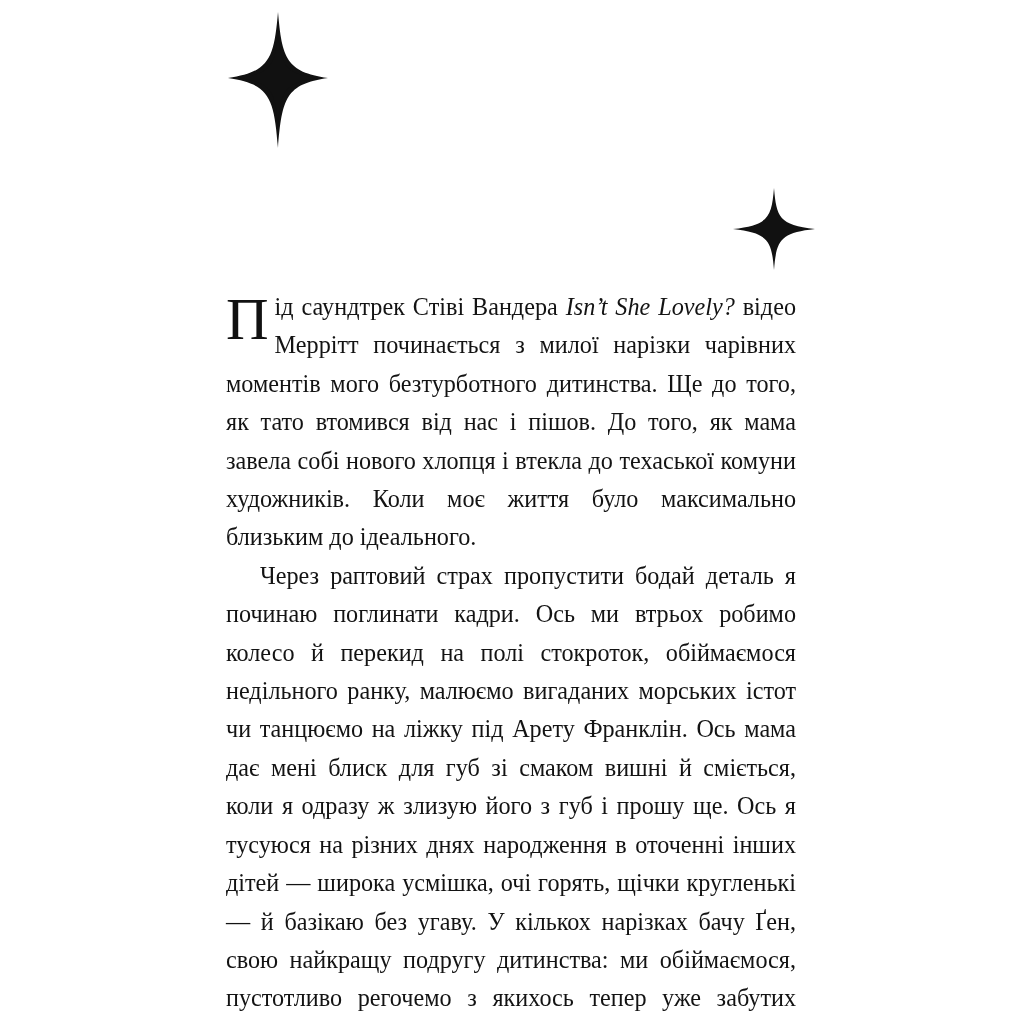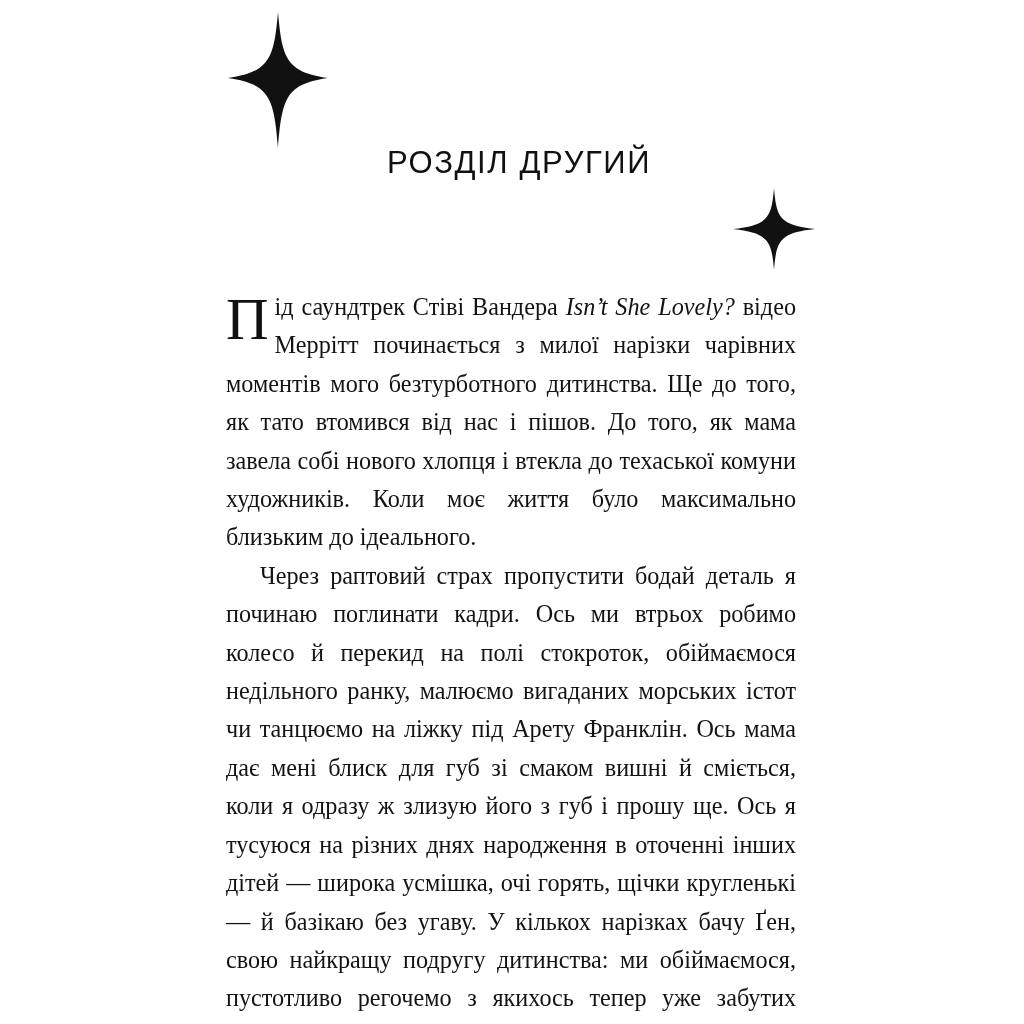--- a/index.html
+++ b/index.html
@@ -98,21 +98,20 @@
       <path d="M70 20 C72 54 76 64 110 68 C76 72 72 82 70 118 C68 82 64 72 30 68 C64 64 68 54 70 20 Z" fill="#111111"></path>
     </svg>
   </div>
 
   <div class="sparkle sparkle-small">
     <svg viewBox="0 0 88 88" width="88" height="88" aria-hidden="true">
       <path d="M44 3 C46.5 32 49 40 85 44 C49 48 46.5 56 44 85 C41.5 56 39 48 3 44 C39 40 41.5 32 44 3 Z" fill="#111111"></path>
     </svg>
   </div>
 
-  <h1 class="chapter-title">РОЗДІЛ ДРУГИЙ</h1>
 
   <div class="body-text">
     <p>
       <span class="dropcap">П</span><span>ід саундтрек Стіві Вандера </span><span class="it">Isn’t She Lovely?</span><span> відео Меррітт починається з милої нарізки чарівних моментів мого безтурботного дитинства. Ще до того, як тато втомився від нас і пішов. До того, як мама завела собі нового хлопця і втекла до техаської кому­ни художників. Коли моє життя було максимально близьким до ідеального.</span>
     </p>
     <p class="indent">Через раптовий страх пропустити бодай деталь я по­чинаю поглинати кадри. Ось ми втрьох робимо колесо й перекид на полі стокроток, обіймаємося недільного ранку, малюємо вигаданих морських істот чи танцюємо на ліжку під Арету Франклін. Ось мама дає мені блиск для губ зі смаком вишні й сміється, коли я одразу ж зли­зую його з губ і прошу ще. Ось я тусуюся на різних днях народження в оточенні інших дітей — широка усміш­ка, очі горять, щічки кругленькі — й базікаю без уга­ву. У кількох нарізках бачу Ґен, свою найкращу подру­гу дитинства: ми обіймаємося, пустотливо регочемо з якихось тепер уже забутих витівок. Я відводжу погляд від екрана, а в моїх грудях спалахують сором і смуток.</p>
 
   </div>
 
 </div>

